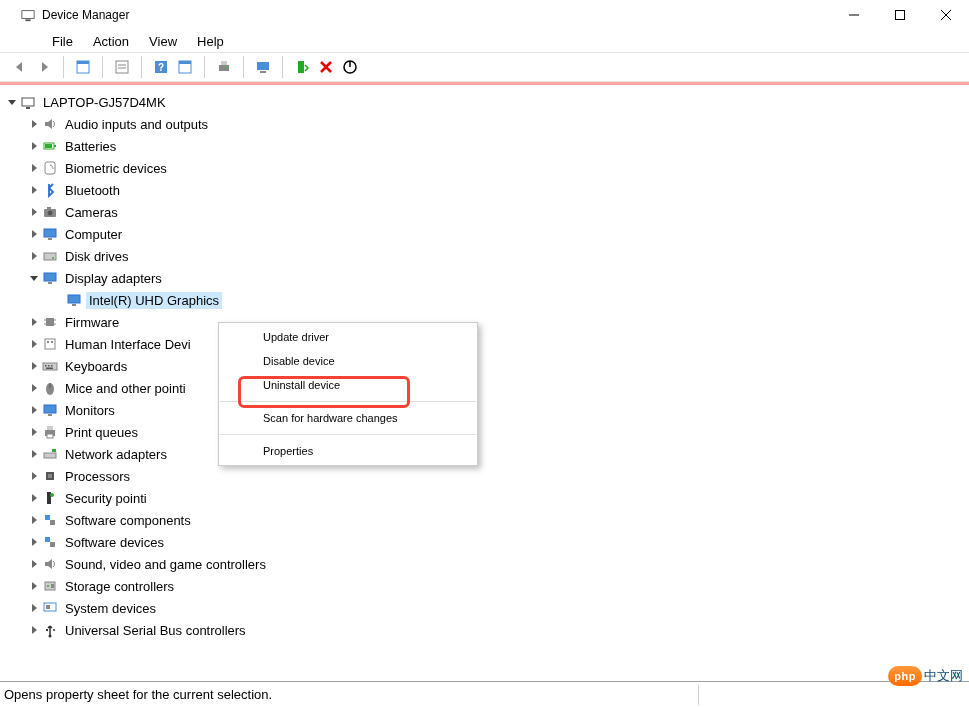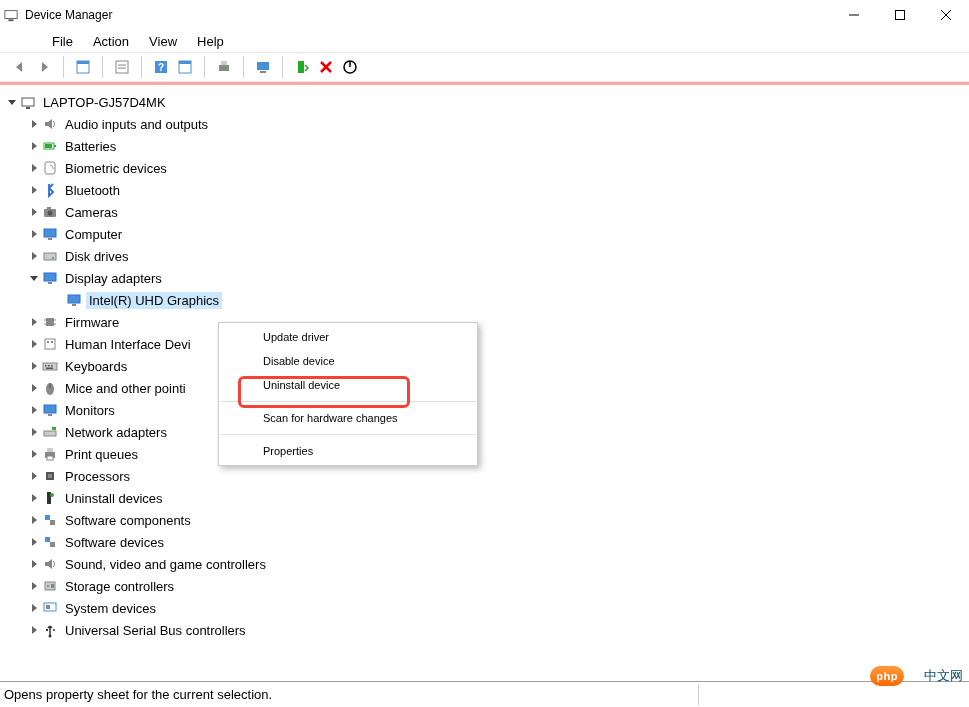--- a/index.html
+++ b/index.html
@@ -1,18 +1,18 @@
 <!DOCTYPE html>
 <html><head>
 <meta charset="utf-8">
 <style>
   * { box-sizing: border-box; margin: 0; padding: 0; font-family: "Segoe UI", Arial, sans-serif; }
   body { width: 969px; height: 707px; background: #fff; overflow: hidden; position: relative; font-size: 13px; }
   
-  .titlebar { height: 30px; display: flex; align-items: center; padding-left: 3px; }
+  .titlebar { height: 30px; display: flex; align-items: center; padding-left: 20px; }
   .titlebar .app-icon { width: 16px; height: 16px; margin-right: 6px; display:flex; align-items:center; justify-content:center; }
   .titlebar .title { font-size: 12px; color: #000; }
   .win-controls { margin-left: auto; display: flex; }
   .win-btn { width: 46px; height: 30px; display: flex; align-items: center; justify-content: center; color:#000;}
   
   .menubar { height: 22px; display: flex; align-items: center; padding-left: 6px; gap: 0; margin-left: 36px; }
   .menu-item { padding: 2px 10px; font-size: 13px; }
   
   .toolbar { height: 30px; border-top:1px solid #e5e5e5; border-bottom:1px solid #e5e5e5; display:flex; align-items:center; padding:0 4px; gap:0; }
   .tb-group { display:flex; align-items:center; padding:0 4px; }
@@ -34,21 +34,21 @@
   
   .context-menu { position:absolute; background:#fff; border:1px solid #ccc; box-shadow:3px 3px 6px rgba(0,0,0,0.25); padding:2px 0; font-size:11px; }
   .ctx-item { padding:6px 44px 6px 44px; cursor:default; }
   .ctx-item.bold { font-weight:400; }
   .ctx-sep { height:1px; background:#e0e0e0; margin:4px 1px; }
   .ctx-highlight { position:absolute; border:3px solid #f44336; border-radius:6px; pointer-events:none; }
   
   .statusbar { position:absolute; bottom:0; left:0; right:0; height:25px; display:flex; align-items:center; padding-left:4px; font-size:13px; color:#000; }
   .statusbar-sep { width:1px; height:20px; background:#d0d0d0; position:absolute; right:270px; }
   
-  .watermark { position:absolute; right:6px; bottom:21px; display:flex; align-items:center; gap:20px; }
+  .watermark { position:absolute; right:6px; bottom:21px; display:flex; align-items:center; gap:2px; }
   .watermark .php-badge { background:linear-gradient(#ff9a3c,#ff6a00); color:#fff; font-weight:bold; font-size:11px; padding:4px 6px; border-radius:10px; letter-spacing:0.5px;}
   .watermark .cn { font-size:13px; color:#0c4a6e; font-family:"Microsoft YaHei",sans-serif;}
 </style>
 </head>
 <body>
 
 <div class="titlebar">
   <span class="app-icon">
     <svg width="14" height="14" viewBox="0 0 16 16">
         <rect x="1" y="3" width="14" height="9" fill="none" stroke="#555"></rect>
@@ -332,56 +332,56 @@
           <rect x="2" y="3" width="12" height="8" fill="none" stroke="#2a6fd6"></rect>
           <rect x="6" y="12" width="4" height="2" fill="#888"></rect>
         </svg>
       </span>
     <span class="node-label">Monitors</span>
   </div>
     <div class="tree-row ind-1">
     <span class="chevron chev-right"></span>
     <span class="dev-icon">
         <svg width="16" height="16">
-          <rect x="2" y="7" width="12" height="5" fill="#ccc" stroke="#888"></rect>
-          <rect x="10" y="3" width="4" height="3" fill="#3a3"></rect>
-        </svg>
-      </span>
-    <span class="node-label">Network adapters</span>
-  </div>
-    <div class="tree-row ind-1">
-    <span class="chevron chev-right"></span>
-    <span class="dev-icon">
-        <svg width="16" height="16">
           <rect x="3" y="6" width="10" height="6" fill="#888"></rect>
           <rect x="5" y="2" width="6" height="4" fill="#ccc"></rect>
           <rect x="5" y="10" width="6" height="4" fill="#fff" stroke="#888"></rect>
         </svg>
       </span>
     <span class="node-label">Print queues</span>
   </div>
     <div class="tree-row ind-1">
     <span class="chevron chev-right"></span>
     <span class="dev-icon">
         <svg width="16" height="16">
+          <rect x="2" y="7" width="12" height="5" fill="#ccc" stroke="#888"></rect>
+          <rect x="10" y="3" width="4" height="3" fill="#3a3"></rect>
+        </svg>
+      </span>
+    <span class="node-label">Network adapters</span>
+  </div>
+    <div class="tree-row ind-1">
+    <span class="chevron chev-right"></span>
+    <span class="dev-icon">
+        <svg width="16" height="16">
           <rect x="4" y="4" width="8" height="8" fill="#555"></rect>
           <rect x="6" y="6" width="4" height="4" fill="#888"></rect>
         </svg>
       </span>
     <span class="node-label">Processors</span>
   </div>
     <div class="tree-row ind-1">
     <span class="chevron chev-right"></span>
     <span class="dev-icon">
         <svg width="16" height="16">
           <rect x="5" y="2" width="4" height="12" fill="#333"></rect>
           <circle cx="10" cy="5" r="2" fill="#3a3"></circle>
         </svg>
       </span>
-    <span class="node-label">Uninstall devices</span>
+    <span class="node-label">Security pointi</span>
   </div>
     <div class="tree-row ind-1">
     <span class="chevron chev-right"></span>
     <span class="dev-icon">
         <svg width="16" height="16">
           <rect x="3" y="3" width="5" height="5" fill="#4a90d9"></rect>
           <rect x="8" y="8" width="5" height="5" fill="#888"></rect>
         </svg>
       </span>
     <span class="node-label">Software components</span>

